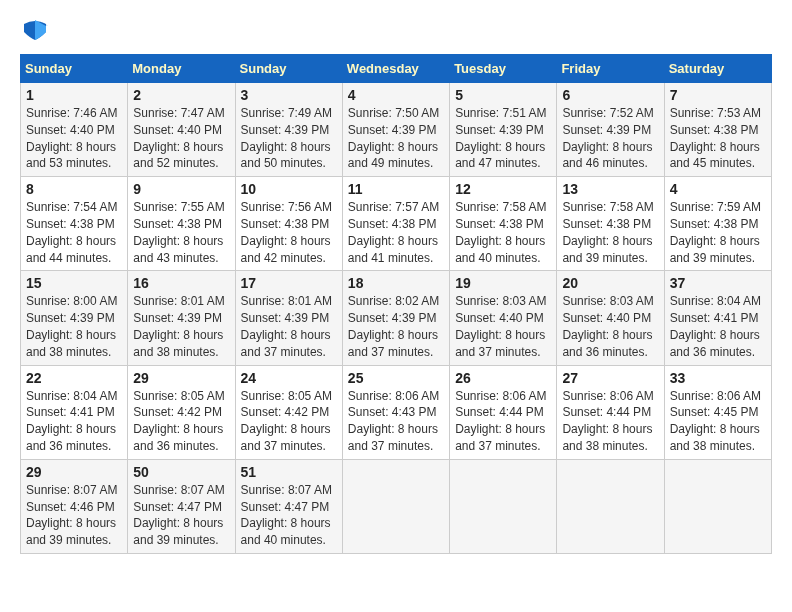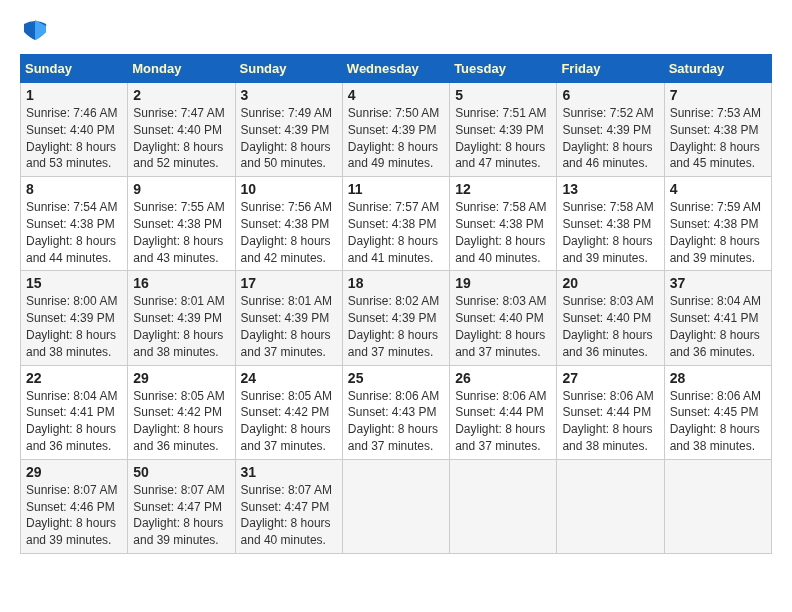--- a/index.html
+++ b/index.html
@@ -184,29 +184,29 @@
         <td><span class="day-number">29</span>
         <span class="day-info">Sunrise: 8:05 AM<br>Sunset: 4:42 PM<br>Daylight: 8 hours and 36 minutes.</span></td>
         <td><span class="day-number">24</span>
         <span class="day-info">Sunrise: 8:05 AM<br>Sunset: 4:42 PM<br>Daylight: 8 hours and 37 minutes.</span></td>
         <td><span class="day-number">25</span>
         <span class="day-info">Sunrise: 8:06 AM<br>Sunset: 4:43 PM<br>Daylight: 8 hours and 37 minutes.</span></td>
         <td><span class="day-number">26</span>
         <span class="day-info">Sunrise: 8:06 AM<br>Sunset: 4:44 PM<br>Daylight: 8 hours and 37 minutes.</span></td>
         <td><span class="day-number">27</span>
         <span class="day-info">Sunrise: 8:06 AM<br>Sunset: 4:44 PM<br>Daylight: 8 hours and 38 minutes.</span></td>
-        <td><span class="day-number">28</span>
+        <td><span class="day-number">33</span>
         <span class="day-info">Sunrise: 8:06 AM<br>Sunset: 4:45 PM<br>Daylight: 8 hours and 38 minutes.</span></td>
       </tr>
       <tr>
         <td><span class="day-number">29</span>
         <span class="day-info">Sunrise: 8:07 AM<br>Sunset: 4:46 PM<br>Daylight: 8 hours and 39 minutes.</span></td>
         <td><span class="day-number">50</span>
         <span class="day-info">Sunrise: 8:07 AM<br>Sunset: 4:47 PM<br>Daylight: 8 hours and 39 minutes.</span></td>
-        <td><span class="day-number">31</span>
+        <td><span class="day-number">51</span>
         <span class="day-info">Sunrise: 8:07 AM<br>Sunset: 4:47 PM<br>Daylight: 8 hours and 40 minutes.</span></td>
         <td class="empty"></td>
         <td class="empty"></td>
         <td class="empty"></td>
         <td class="empty"></td>
       </tr>
     </tbody>
 </table>
 
 </body></html>

